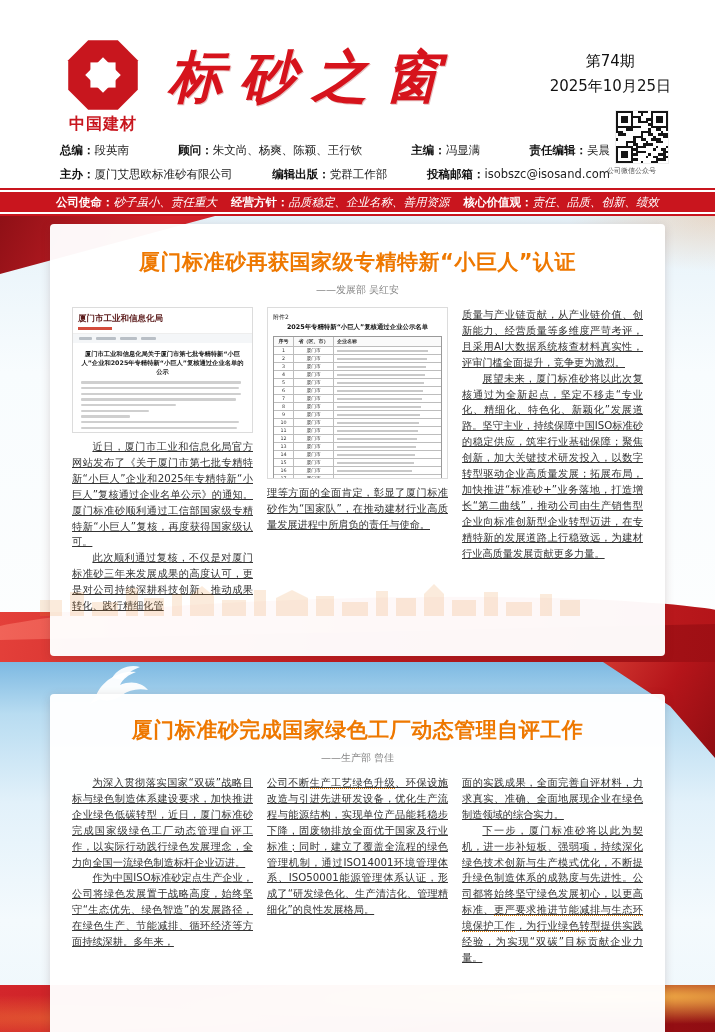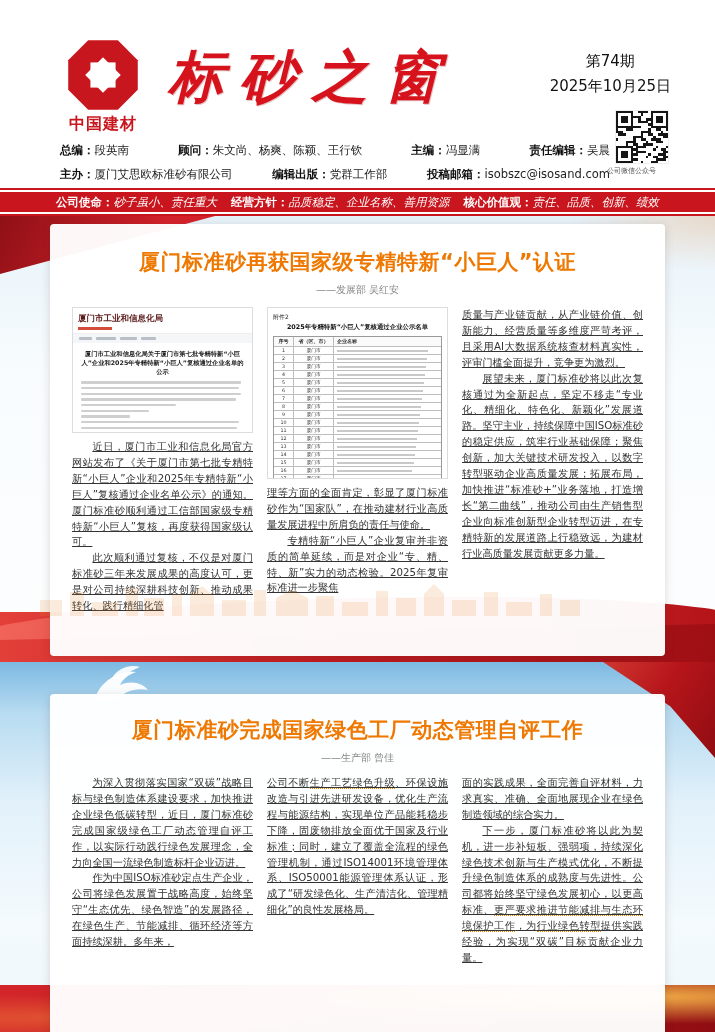--- a/index.html
+++ b/index.html
@@ -796,21 +796,20 @@
                   <div class="tc tc2">厦门市</div>
                   <div class="tc tc3">
                     <div class="tbar" style="width: 73%;"></div>
                   </div>
                 </div>
               </div>
           </div>
         </div>
         <div>
             <p class="noind"><span>理等方面的全面肯定，彰显了厦门标准砂作为“国家队”，在推动建材行业高质量发展进程中所肩负的责任与使命。</span></p>
-            <p><span>专精特新“小巨人”企业复审并非资质的简单延续，而是对企业“专、精、特、新”实力的动态检验。2025年复审标准进一步聚焦</span></p>
           </div>
       </div>
       <div class="col">
         <div>
             <p class="noind"><span>质量与产业链贡献，从产业链价值、创新能力、经营质量等多维度严苛考评，且采用AI大数据系统核查材料真实性，评审门槛全面提升，竞争更为激烈。</span></p>
             <p><span>展望未来，厦门标准砂将以此次复核通过为全新起点，坚定不移走“专业化、精细化、特色化、新颖化”发展道路。坚守主业，持续保障中国ISO标准砂的稳定供应，筑牢行业基础保障；聚焦创新，加大关键技术研发投入，以数字转型驱动企业高质量发展；拓展布局，加快推进“标准砂+”业务落地，打造增长“第二曲线”，推动公司由生产销售型企业向标准创新型企业转型迈进，在专精特新的发展道路上行稳致远，为建材行业高质量发展贡献更多力量。</span></p>
           </div>
       </div>
     </div>
   </div>

